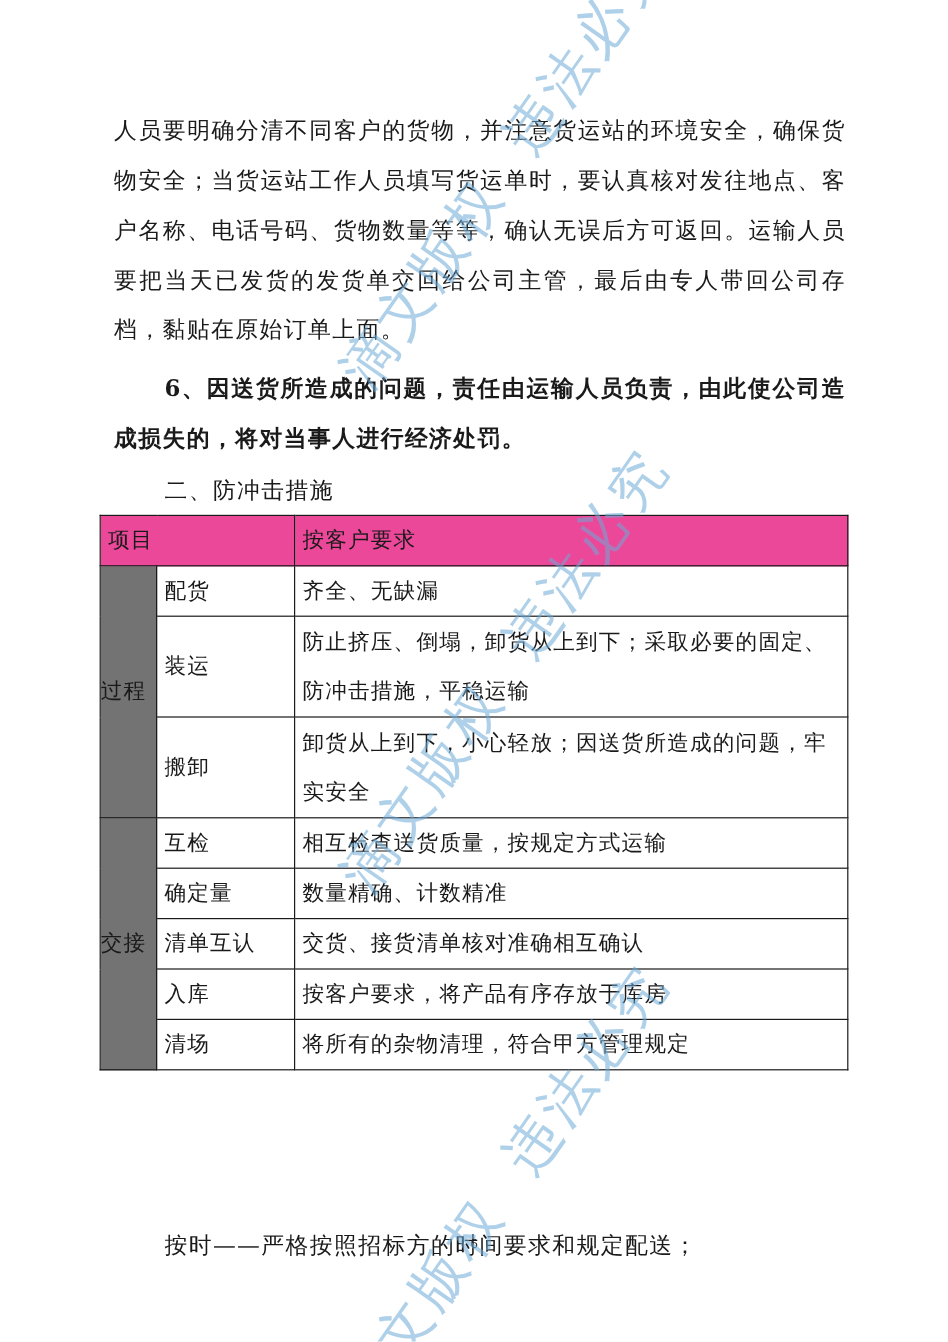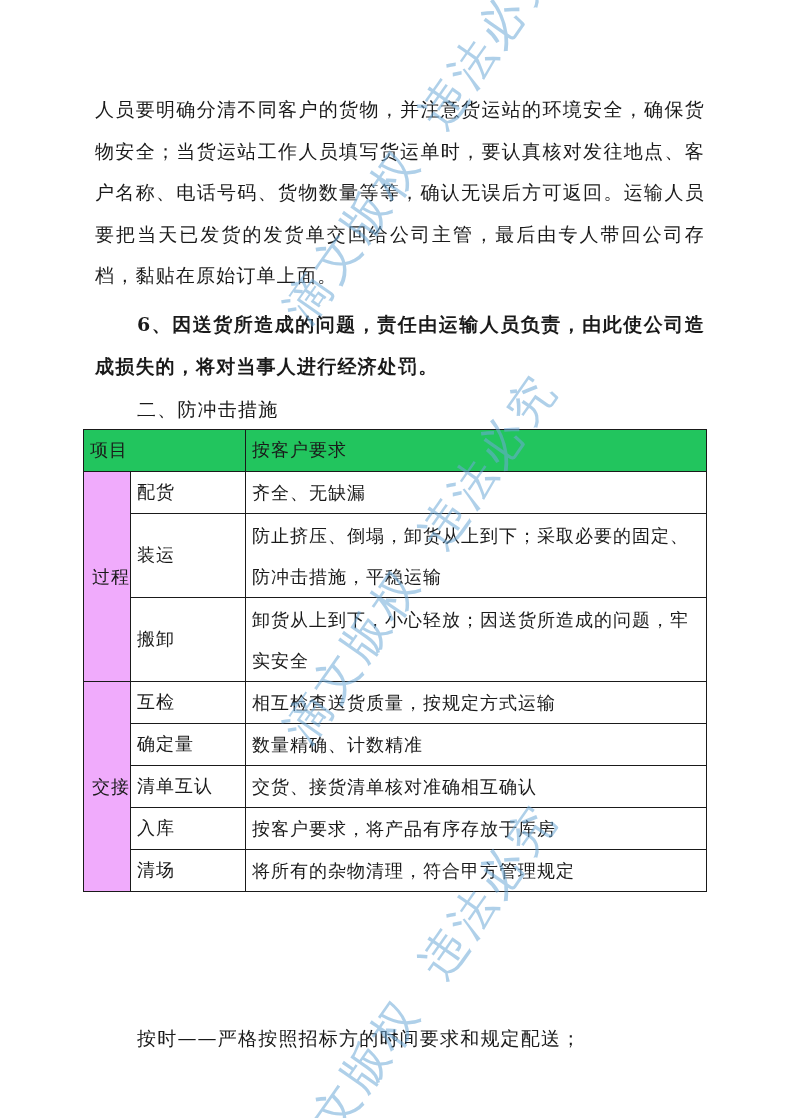--- a/index.html
+++ b/index.html
@@ -21,22 +21,22 @@
   }
   table.qtable {
     position: absolute; left: 83px; top: 429px;
     border-collapse: collapse; width: 624px;
     font-size: 18px;
   }
   table.qtable td {
     border: 1px solid #1a1a1a; padding: 0 6px; vertical-align: middle;
     letter-spacing: 1px; line-height: 41px;
   }
-  .hdr { background: #22c55e; height: 41px; font-family: Liberation Serif, serif; }
-  .cat { background: #f0abfc; width: 46px; text-align: right; padding: 0 !important; }
+  .hdr { background: #ec4899; height: 41px; }
+  .cat { background: #737373; width: 46px; text-align: left; padding: 0 !important; }
   .sub { width: 102px; font-family: Liberation Serif, serif; }
   .req { }
   .page-num {
     position: absolute; left: 392px; top: 1031px;
     font-family: "Liberation Sans", sans-serif; font-size: 11px; color: #222;
   }
   .watermark {
     position: absolute; pointer-events: none;
     font-family: "DejaVu Sans", sans-serif; color: rgba(110,170,215,0.55);
     font-size: 46px; white-space: nowrap; transform-origin: left top;

